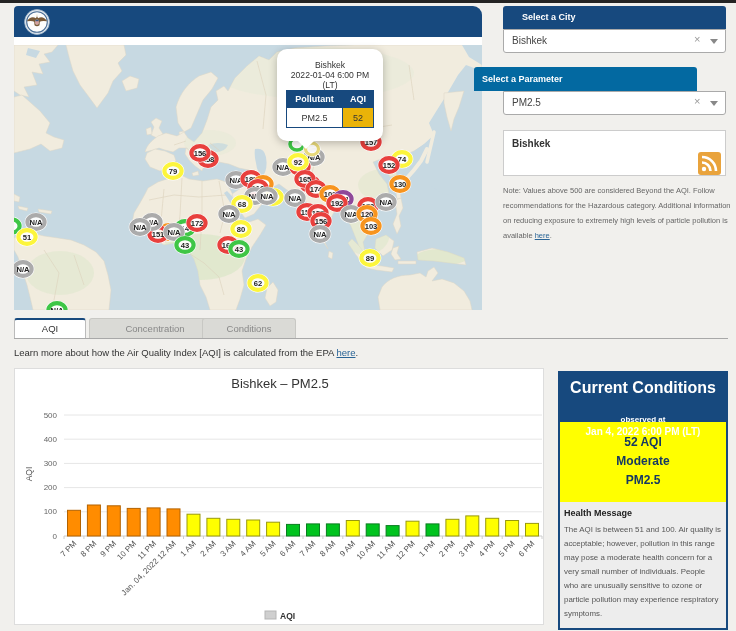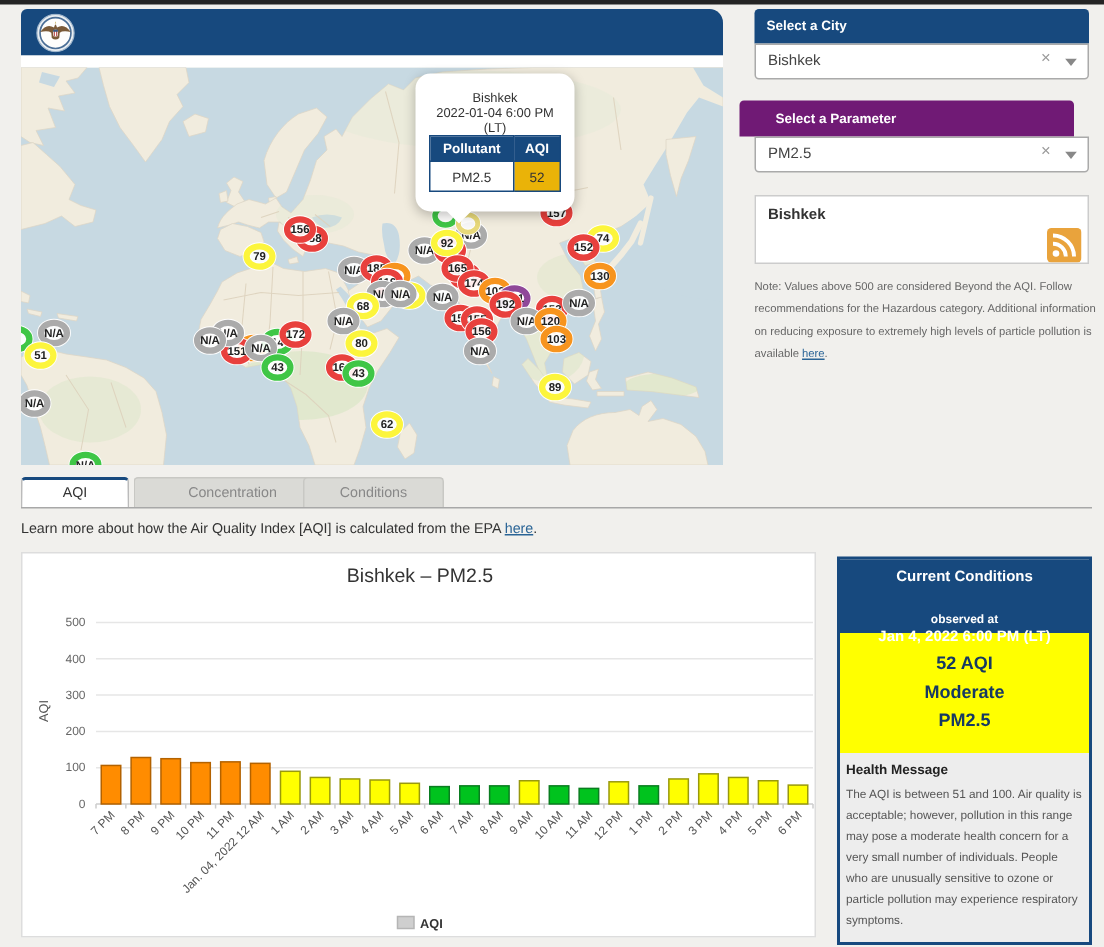--- a/index.html
+++ b/index.html
@@ -389,27 +389,27 @@
   <td style="border:1px solid #17497e;width:56px;height:17px;text-align:center">Pollutant</td>
   <td style="border:1px solid #17497e;width:31px;text-align:center">AQI</td>
       </tr>
 <tr style="background:#fff;color:#333">
   <td style="border:1px solid #17497e;height:20px;text-align:center">PM2.5</td>
   <td style="border:1px solid #17497e;text-align:center;background:#eab308">52</td>
       </tr>
 </tbody>
   </table>
 
-<div class="abs" style="left:503px;top:6px;width:223px;height:23px;background:#17497e;border-radius:3px 3px 0 0;color:#fff;font-weight:bold;font-size:9px;line-height:23px;padding-left:8px">Select a City</div>
+<div class="abs" style="left:503px;top:6px;width:223px;height:23px;background:#17497e;border-radius:3px 3px 0 0;color:#fff;font-weight:bold;font-size:9px;line-height:23px;padding-left:19px">Select a City</div>
 <div class="abs" style="left:503px;top:29px;width:223px;height:24px;background:#fff;border:1px solid #aaa;border-radius:0 0 3px 3px;font-size:10px;color:#444;line-height:22px;padding-left:8px">Bishkek</div>
 <div class="abs" style="left:694px;top:33px;font-size:11px;color:#999">×</div>
 <svg width="8" height="5" viewBox="0 0 8 5" style="position:absolute;left:710px;top:39px">
     <path d="M0,0 L8,0 L4,5 Z" fill="#888"></path>
   </svg>
-<div class="abs" style="left:493px;top:67px;width:223px;height:24px;background:#701a75;border-radius:3px 3px 0 0;color:#fff;font-weight:bold;font-size:9px;line-height:24px;padding-left:24px">Select a Parameter</div>
+<div class="abs" style="left:474px;top:67px;width:223px;height:24px;background:#0369a1;border-radius:3px 3px 0 0;color:#fff;font-weight:bold;font-size:9px;line-height:24px;padding-left:8px">Select a Parameter</div>
 <div class="abs" style="left:503px;top:91px;width:223px;height:24px;background:#fff;border:1px solid #aaa;border-radius:0 0 3px 3px;font-size:10px;color:#444;line-height:22px;padding-left:8px">PM2.5</div>
 <div class="abs" style="left:694px;top:95px;font-size:11px;color:#999">×</div>
 <svg width="8" height="5" viewBox="0 0 8 5" style="position:absolute;left:710px;top:101px">
     <path d="M0,0 L8,0 L4,5 Z" fill="#888"></path>
   </svg>
 <div class="abs" style="left:503px;top:130px;width:223px;height:46px;background:#fff;border:1px solid #ccc">
   <div style="position:absolute;left:8px;top:7px;font-size:10px;font-weight:bold;color:#333">Bishkek</div>
   <svg width="23" height="23" viewBox="0 0 23 23" style="position:absolute;left:194px;top:21px">
       <rect width="23" height="23" rx="3" fill="#e9a33c"></rect>
       <circle cx="6" cy="17" r="2.2" fill="#fff"></circle>
@@ -515,21 +515,21 @@
       <text x="520.0" y="175.0" text-anchor="end" font-size="8" fill="#555" transform="rotate(-45 520.0 175.0)">6 PM</text>
       <line x1="527" y1="167.0" x2="527" y2="170.0" stroke="#ccc" stroke-width="1"></line>
       <text x="265" y="19" text-anchor="middle" font-size="13" fill="#333">Bishkek – PM2.5</text>
       <rect x="250" y="242" width="11" height="8" fill="#cfcfcf" stroke="#b5b5b5" stroke-width="1"></rect>
       <text x="265" y="249.5" font-size="8.5" font-weight="bold" fill="#333">AQI</text>
     </svg>
   </div>
 
 <div class="abs" style="left:558px;top:371px;width:170px;height:259px;border:2px solid #17497e;background:#ededed">
   <div style="background:#17497e;color:#fff;text-align:center;font-weight:bold;height:49px;padding-top:6px">
-    <div style="font-size:10px">Current Conditions</div>
+    <div style="font-size:16px">Current Conditions</div>
     <div style="font-size:8px;margin-top:18px">observed at</div>
     <div style="font-size:10px;margin-top:2px">Jan 4, 2022 6:00 PM (LT)</div>
   </div>
   <div style="background:#ffff00;height:80px;text-align:center;color:#163963;font-weight:bold;font-size:12px;line-height:19px;padding-top:11px">52 AQI<br>Moderate<br>PM2.5</div>
   <div style="padding:6px 4px 0 4px">
     <div style="text-align:left;font-weight:bold;font-size:9px;color:#222">Health Message</div>
     <div style="font-size:7.9px;color:#555;line-height:14px;margin-top:5px;white-space:nowrap">The AQI is between 51 and 100. Air quality is<br>acceptable; however, pollution in this range<br>may pose a moderate health concern for a<br>very small number of individuals. People<br>who are unusually sensitive to ozone or<br>particle pollution may experience respiratory<br>symptoms.</div>
   </div>
 </div>
 

